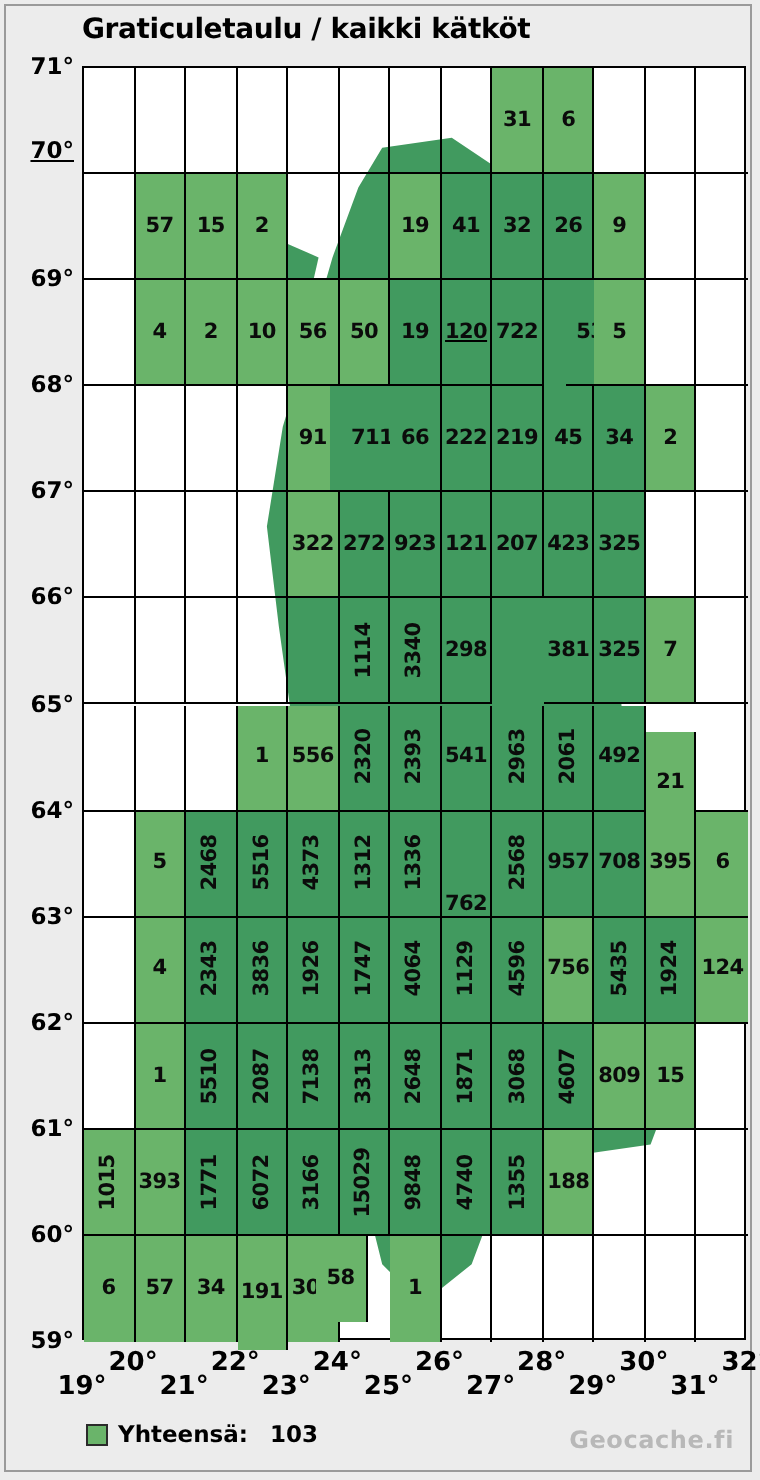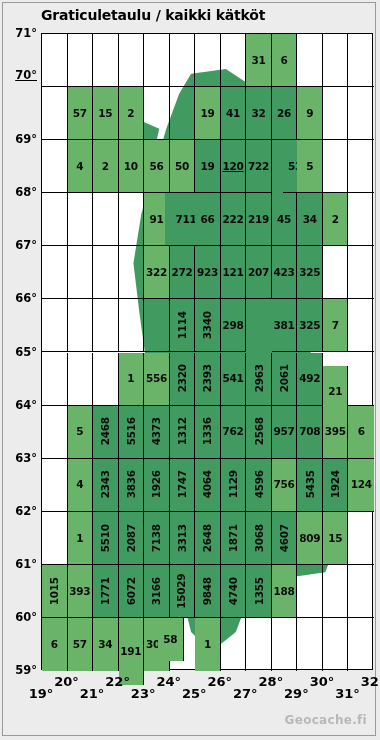--- a/index.html
+++ b/index.html
@@ -320,21 +320,21 @@
         </div>
         <div class="cell s2 rot" style="left: 102.154px; top: 371.583px; width: 25.5385px; height: 53.0833px;">
           <span>4373</span>
         </div>
         <div class="cell s2 rot" style="left: 127.692px; top: 371.583px; width: 25.5385px; height: 53.0833px;">
           <span>1312</span>
         </div>
         <div class="cell s2 rot" style="left: 153.231px; top: 371.583px; width: 25.5385px; height: 53.0833px;">
           <span>1336</span>
         </div>
-        <div class="cell s2" style="left: 178.769px; top: 371.583px; width: 25.5385px; height: 53.0833px;">
+        <div class="cell s2" style="left: 178.769px; top: 371.583px; width: 25.5385px; height: 53.0833px; align-items: flex-end;">
           <span>762</span>
         </div>
         <div class="cell s2 rot" style="left: 204.308px; top: 371.583px; width: 25.5385px; height: 53.0833px;">
           <span>2568</span>
         </div>
         <div class="cell s2" style="left: 229.846px; top: 371.583px; width: 25.5385px; height: 53.0833px;">
           <span>957</span>
         </div>
         <div class="cell s2" style="left: 255.385px; top: 371.583px; width: 25.5385px; height: 53.0833px;">
           <span>708</span>
@@ -452,21 +452,21 @@
         <div class="cell s0 lastcol" style="left: 306.462px; top: 530.833px; width: 25.5385px; height: 53.0833px;"></div>
         <div class="cell s1 lastrow" style="left: 0px; top: 583.917px; width: 25.5385px; height: 53.0833px;">
           <span>6</span>
         </div>
         <div class="cell s1 lastrow" style="left: 25.5385px; top: 583.917px; width: 25.5385px; height: 53.0833px;">
           <span>57</span>
         </div>
         <div class="cell s1 lastrow" style="left: 51.0769px; top: 583.917px; width: 25.5385px; height: 53.0833px;">
           <span>34</span>
         </div>
-        <div class="cell s1 lastrow" style="left: 76.6154px; top: 583.917px; width: 25.5385px; height: 67px;">
+        <div class="cell s1 lastrow" style="left: 76.6154px; top: 583.917px; width: 25.5385px; height: 57px;">
           <span>191</span>
         </div>
         <div class="cell s1 lastrow" style="left: 102.154px; top: 583.917px; width: 25.5385px; height: 53.0833px;">
           <span>300</span>
         </div>
         <div class="cell s1 lastrow" style="left: 116px; top: 583.917px; width: 25.5385px; height: 43px; align-items: center;">
           <span>58</span>
         </div>
         <div class="cell s1 lastrow" style="left: 153.231px; top: 583.917px; width: 25.5385px; height: 53.0833px;">
           <span>1</span>
@@ -490,15 +490,20 @@
       <div class="xlab" style="left: 191.231px; top: 16px;">25°</div>
       <div class="xlab" style="left: 216.769px; top: 4px;">26°</div>
       <div class="xlab" style="left: 242.308px; top: 16px;">27°</div>
       <div class="xlab" style="left: 267.846px; top: 4px;">28°</div>
       <div class="xlab" style="left: 293.385px; top: 16px;">29°</div>
       <div class="xlab" style="left: 318.923px; top: 4px;">30°</div>
       <div class="xlab" style="left: 344.462px; top: 16px;">31°</div>
       <div class="xlab" style="left: 370px; top: 4px;">32°</div>
     </div>
 
+  <div id="legend">
+    <div id="legend-swatch" style="background: rgb(106, 180, 106);"></div>
+    <div id="legend-label">Yhteensä:</div>
+    <div id="legend-value">103</div>
+  </div>
 
   <div id="watermark">Geocache.fi</div>
 </div>
 
 </body></html>

